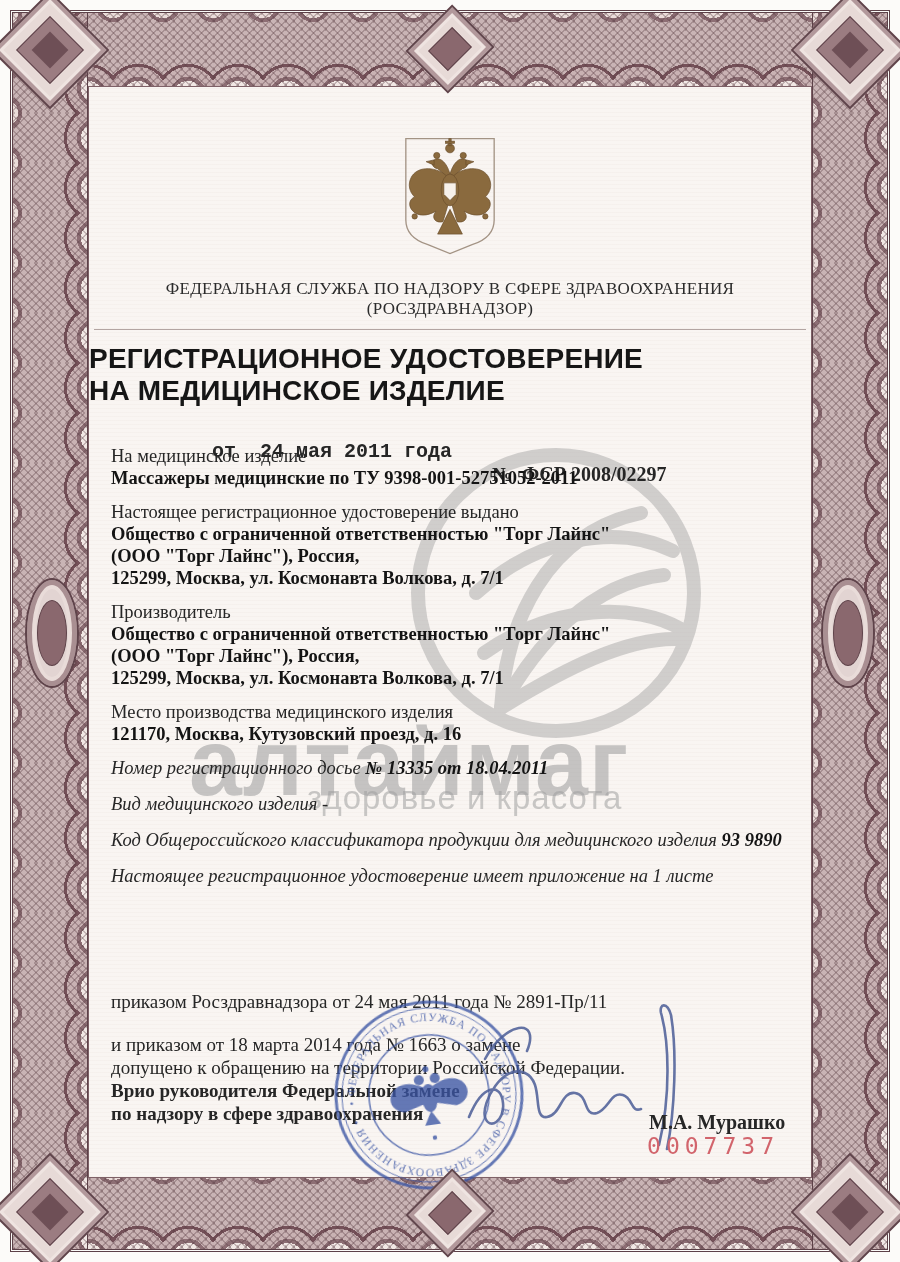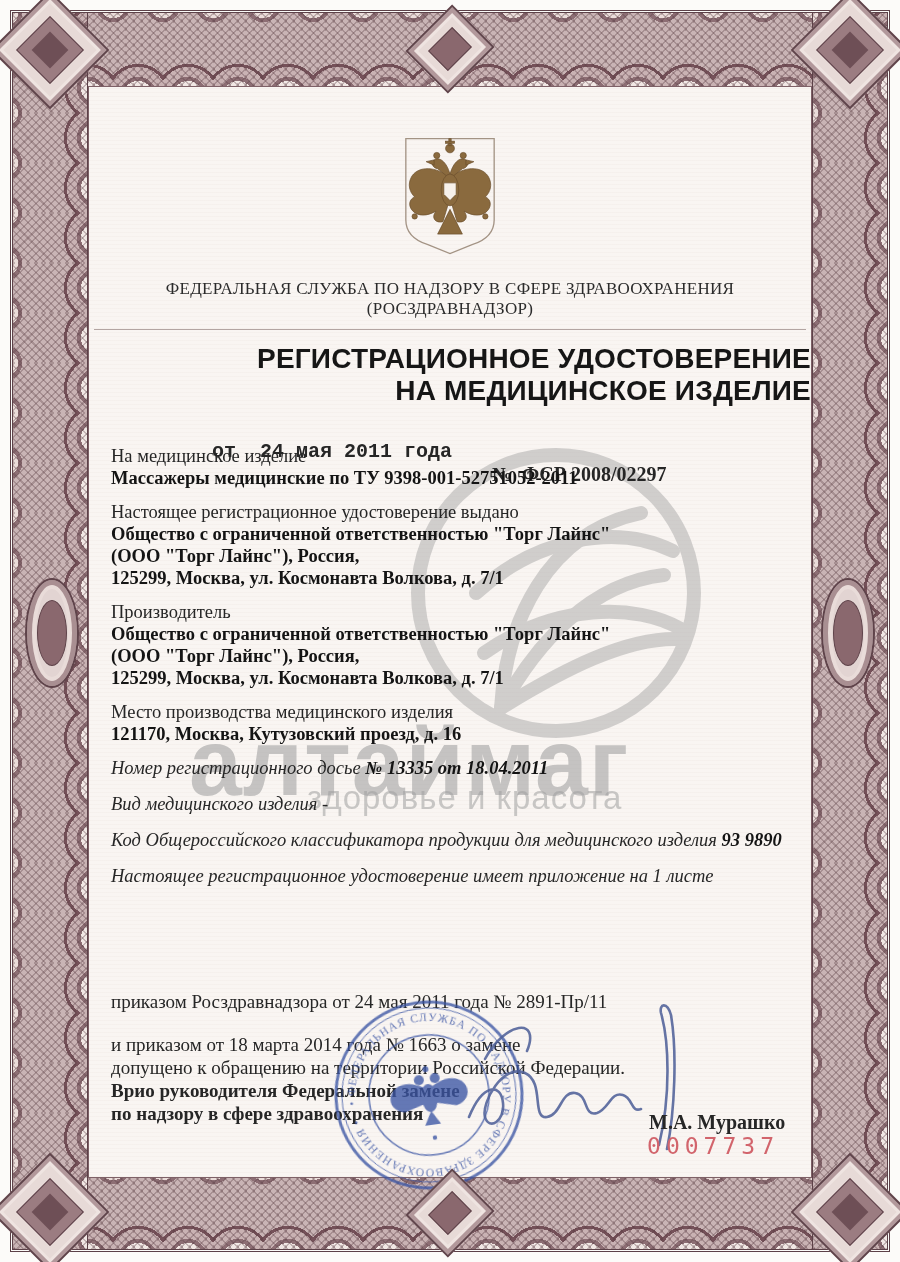--- a/index.html
+++ b/index.html
@@ -58,23 +58,23 @@
   .wm-brand{left:100px;top:596px;font-family:"Liberation Sans",sans-serif;font-weight:bold;
             font-size:95px;line-height:1;letter-spacing:1px;opacity:.58;margin-top:32px;}
   .wm-tagline{left:218px;top:694px;font-family:Liberation Sans, sans-serif;
             font-size:33px;line-height:1;letter-spacing:1px;opacity:.55;}
 
   
   .emblem{position:absolute;left:50%;top:46px;transform:translateX(-50%);z-index:2;}
   .agency{position:absolute;left:0;right:0;top:192px;text-align:center;font-size:17px;
           line-height:20px;letter-spacing:.3px;color:#2b2b2b;z-index:2;}
   .divider{position:absolute;left:5px;right:5px;top:242px;border-top:1px solid #b3a5a2;z-index:2;}
-  .doc-title{position:absolute;left:0;right:0;top:256px;text-align:right;z-index:2;
+  .doc-title{position:absolute;left:0;right:0;top:256px;text-align:left;z-index:2;
           font-family:"Liberation Sans",sans-serif;font-weight:bold;font-size:28px;
-          line-height:32px;color:#161616;letter-spacing:.2px;margin-left:48px;}
+          line-height:32px;color:#161616;letter-spacing:.2px;}
   .doc-meta{position:absolute;left:0;right:0;top:330px;z-index:2;font-weight:bold;font-size:20px;white-space:pre;}
   .doc-date{position:absolute;left:123px;font-family:Liberation Mono, monospace;} .doc-number{position:absolute;left:403px;}
 
   
   .content{position:absolute;left:22px;right:14px;top:358px;z-index:2;font-size:18.5px;line-height:22px;}
   .content p{margin:0 0 12px 0;}
   .content p.sp{margin-bottom:14px;font-style:italic;}
   .content b{color:#141414;}
 
   

